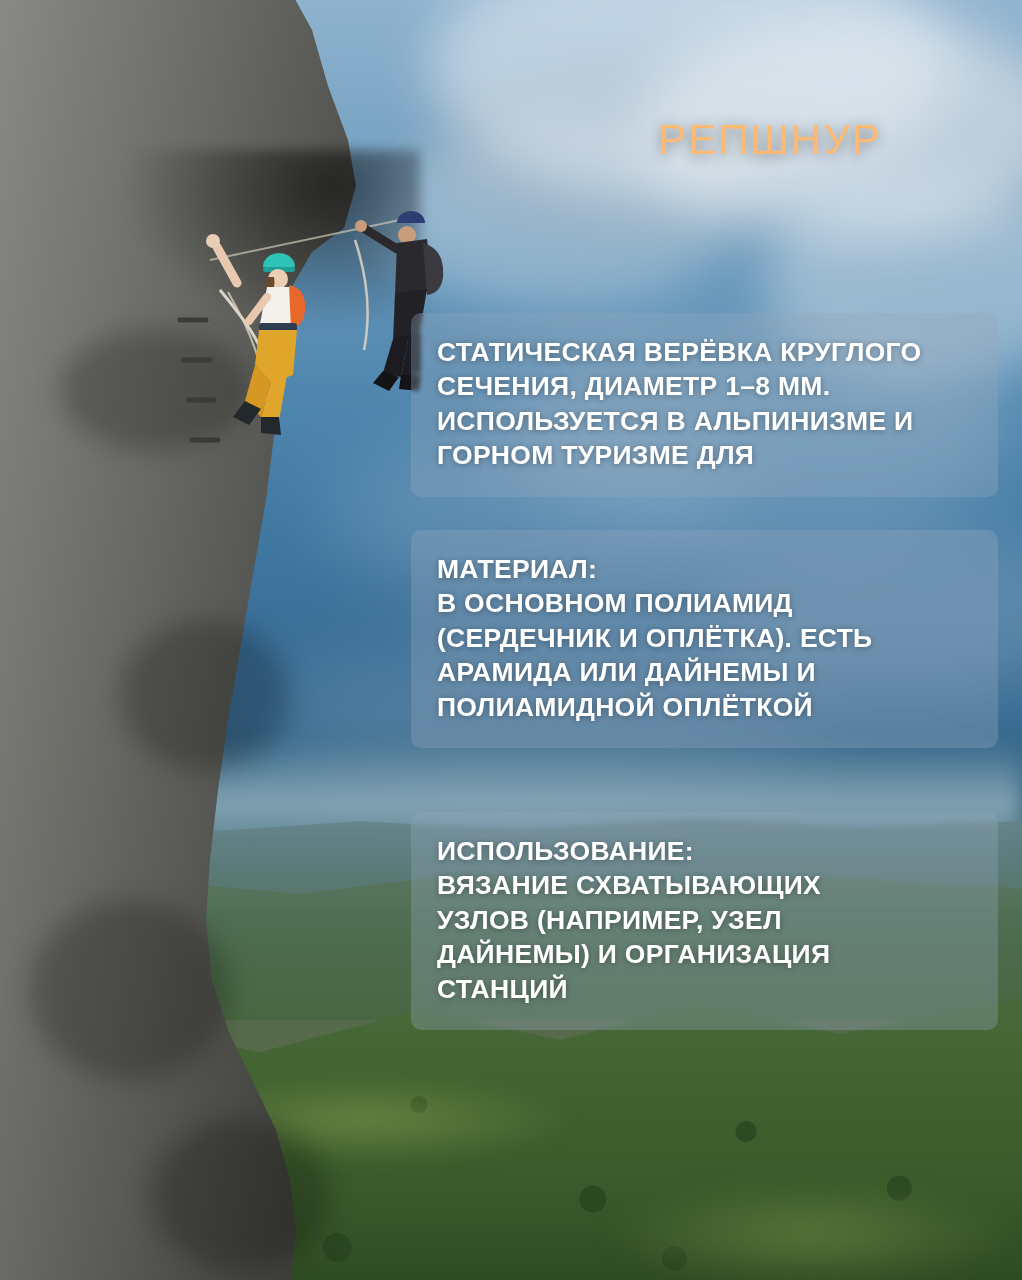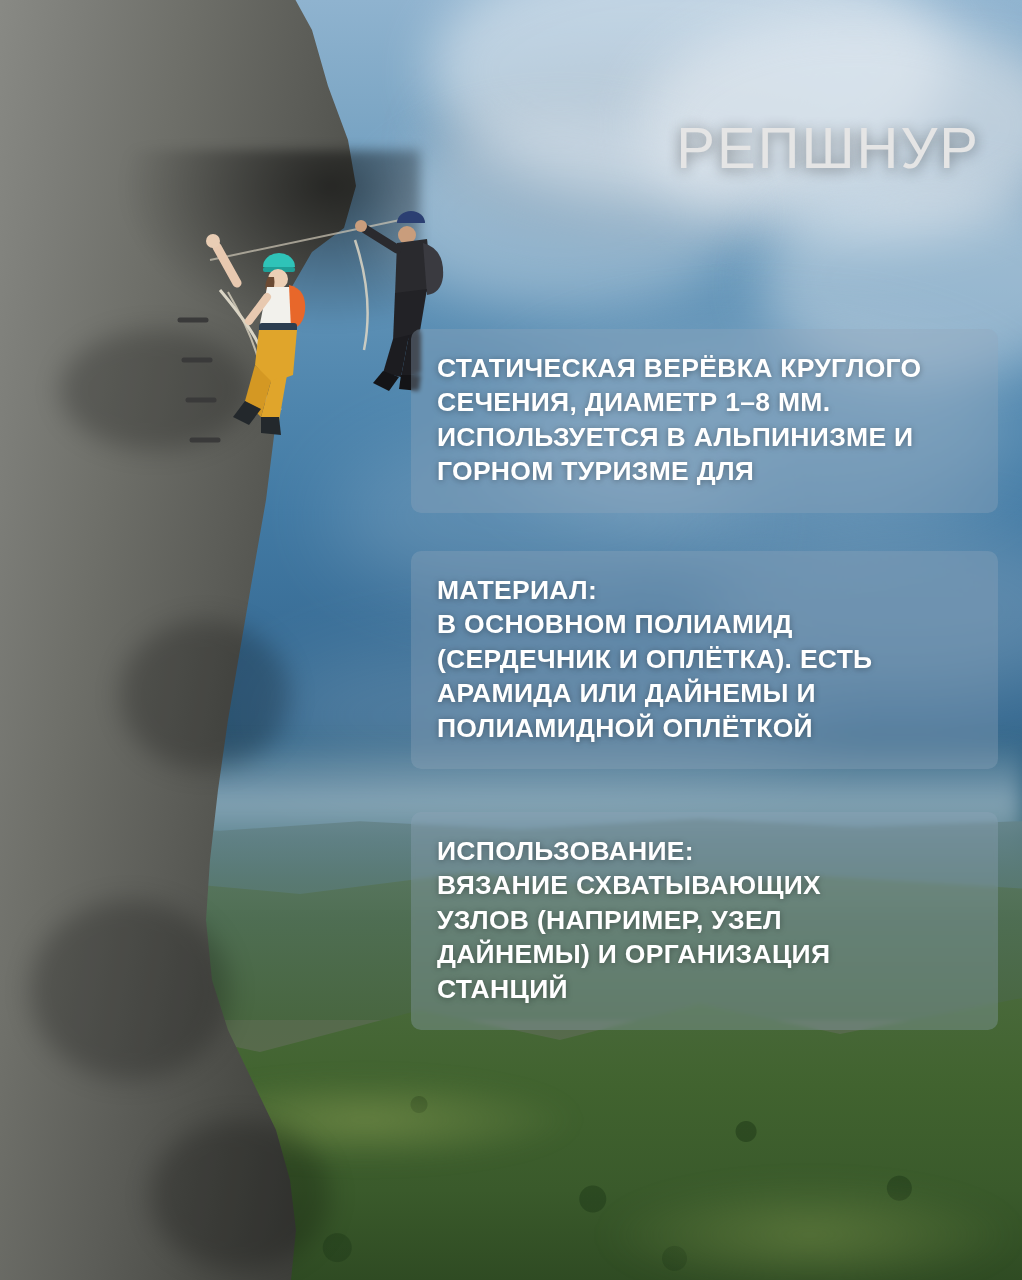--- a/index.html
+++ b/index.html
@@ -201,46 +201,46 @@
 
   
   .climber { position: absolute; }
 
   
   .title {
     position: absolute;
     left: 560px;
     top: 118px;
     width: 420px;
-    color: #e5e5e5;
-    font-size: 58px;
+    color: #fdba74;
+    font-size: 42px;
     letter-spacing: 2px;
     font-weight: 400;
-    text-align: right;
+    text-align: center;
     text-shadow: 0 2px 14px rgba(0,0,0,.45);
     line-height: 1.05;
   }
   .card {
     position: absolute;
     left: 411px;
     width: 587px;
     padding: 22px 26px 24px 26px;
     box-sizing: border-box;
     border-radius: 10px;
     background: rgba(146, 168, 188, 0.34);
     color: #ffffff;
     font-size: 26.5px;
     line-height: 1.30;
     font-weight: 700;
     letter-spacing: .3px;
     text-shadow: 0 1px 6px rgba(0,0,0,.35);
     backdrop-filter: blur(2px);
   }
-  .card.c-desc  { top: 329px; }
-  .card.c-mat   { top: 551px; }
+  .card.c-desc  { top: 313px; }
+  .card.c-mat   { top: 530px; }
   .card.c-use   { top: 812px; }
   .card .lead { display: block; }
 </style>
 </head>
 <body>
 
 <div id="poster">
 
   <div class="sky"></div>
 

